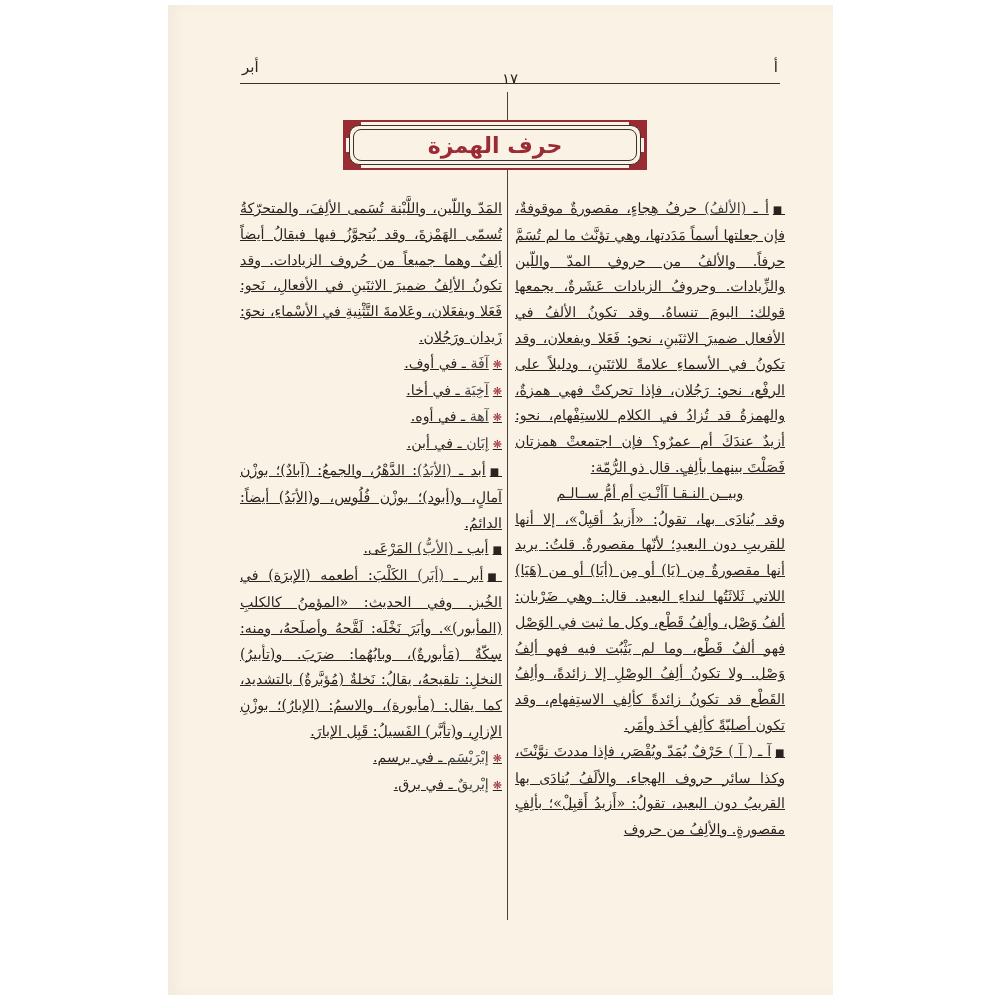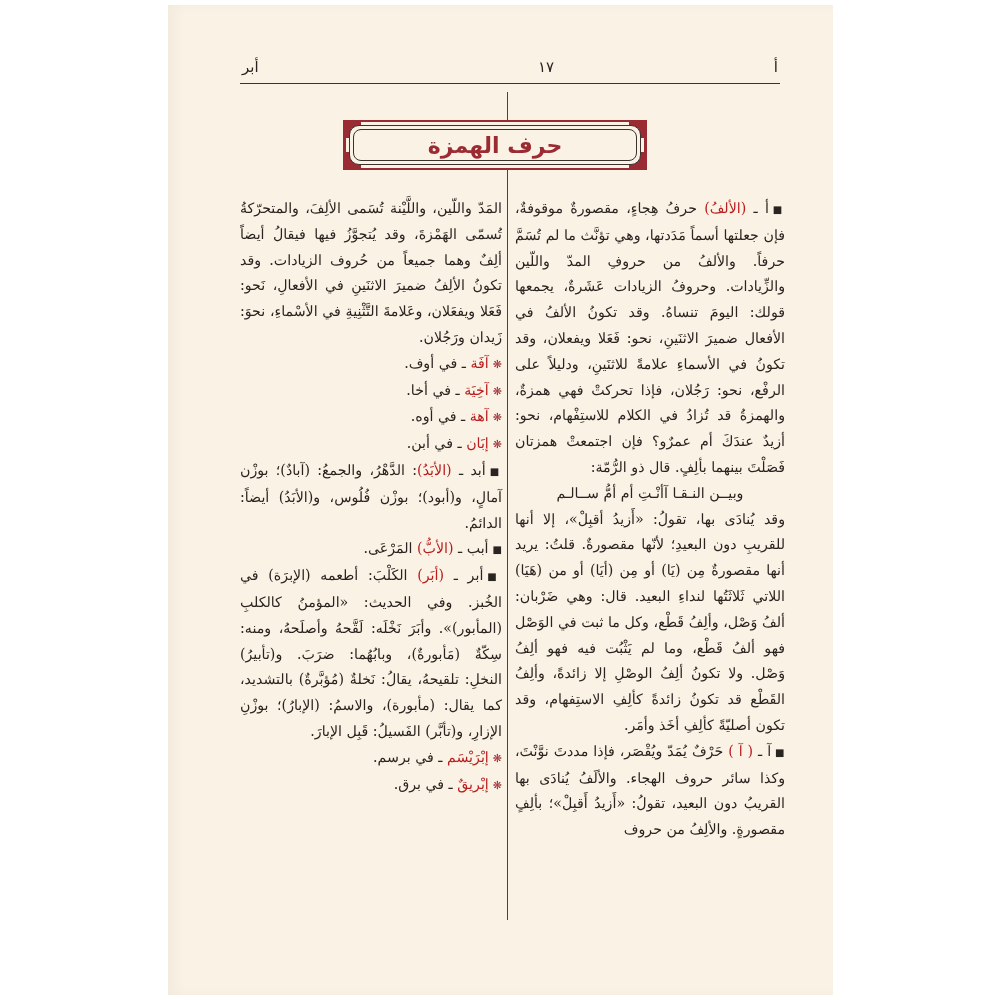--- a/index.html
+++ b/index.html
@@ -10,21 +10,21 @@
   .page {
     position:absolute; left:168px; top:5px; width:665px; height:990px;
     background:#fbf2e6;
     box-shadow: inset 8px 0 12px rgba(0,0,0,0.03);
   }
   .running-head {
     position:absolute; left:240px; top:58px; width:540px; height:24px;
     direction:rtl; font-size:15px; color:#2a2420;
   }
   .rh-right { position:absolute; right:2px; top:0; }
-  .rh-center { position:absolute; left:50%; transform:translateX(-50%); top:0;margin-left:36px; }
+  .rh-center { position:absolute; left:50%; transform:translateX(-50%); top:12px; }
   .rh-left { position:absolute; left:2px; top:0; }
   .head-rule {
     position:absolute; left:240px; top:83px; width:540px; height:0;
     border-top:1.5px solid #3a332d;
   }
   .col-divider {
     position:absolute; left:507px; top:92px; width:0; height:828px;
     border-left:1.3px solid #4a423b;
   }
   .title-box {
@@ -47,26 +47,26 @@
   .title-box .inner2 {
     position:absolute; left:3px; right:3px; top:3px; bottom:3px;
     border:1px solid #3a332d; border-radius:8px;
     display:flex; align-items:center; justify-content:center;
   }
   .title-text {
     direction:rtl; font-weight:bold; font-size:22px; color:#9b2b33;
   }
   .column {
     position:absolute; top:196px; direction:rtl; text-align:justify;
-    font-family:"DejaVu Serif", serif; font-size:14.2px; line-height:25.8px; color:#2a2420;
+    font-family:"DejaVu Serif", serif; font-size:14.2px; line-height:25.8px; color:#2a2420;text-decoration:underline;
   }
   .col-right { left:515px; width:270px; }
   .col-left { left:240px; width:262px; }
   .column p { margin:0; }
-  .hw { color:#b91c1c; }
+  .hw { color:#404040; }
   .bullet { font-size:10px; margin-left:4px; }
   .star { color:#9b2b33; font-size:11px; margin-left:4px; }
   .verse1 { text-align:right; padding-right:0; }
   .verse2 { text-align:center; padding-left:0; }
   .xref { margin:0; }
 </style>
 </head>
 <body>
 
 <div class="page"></div>

